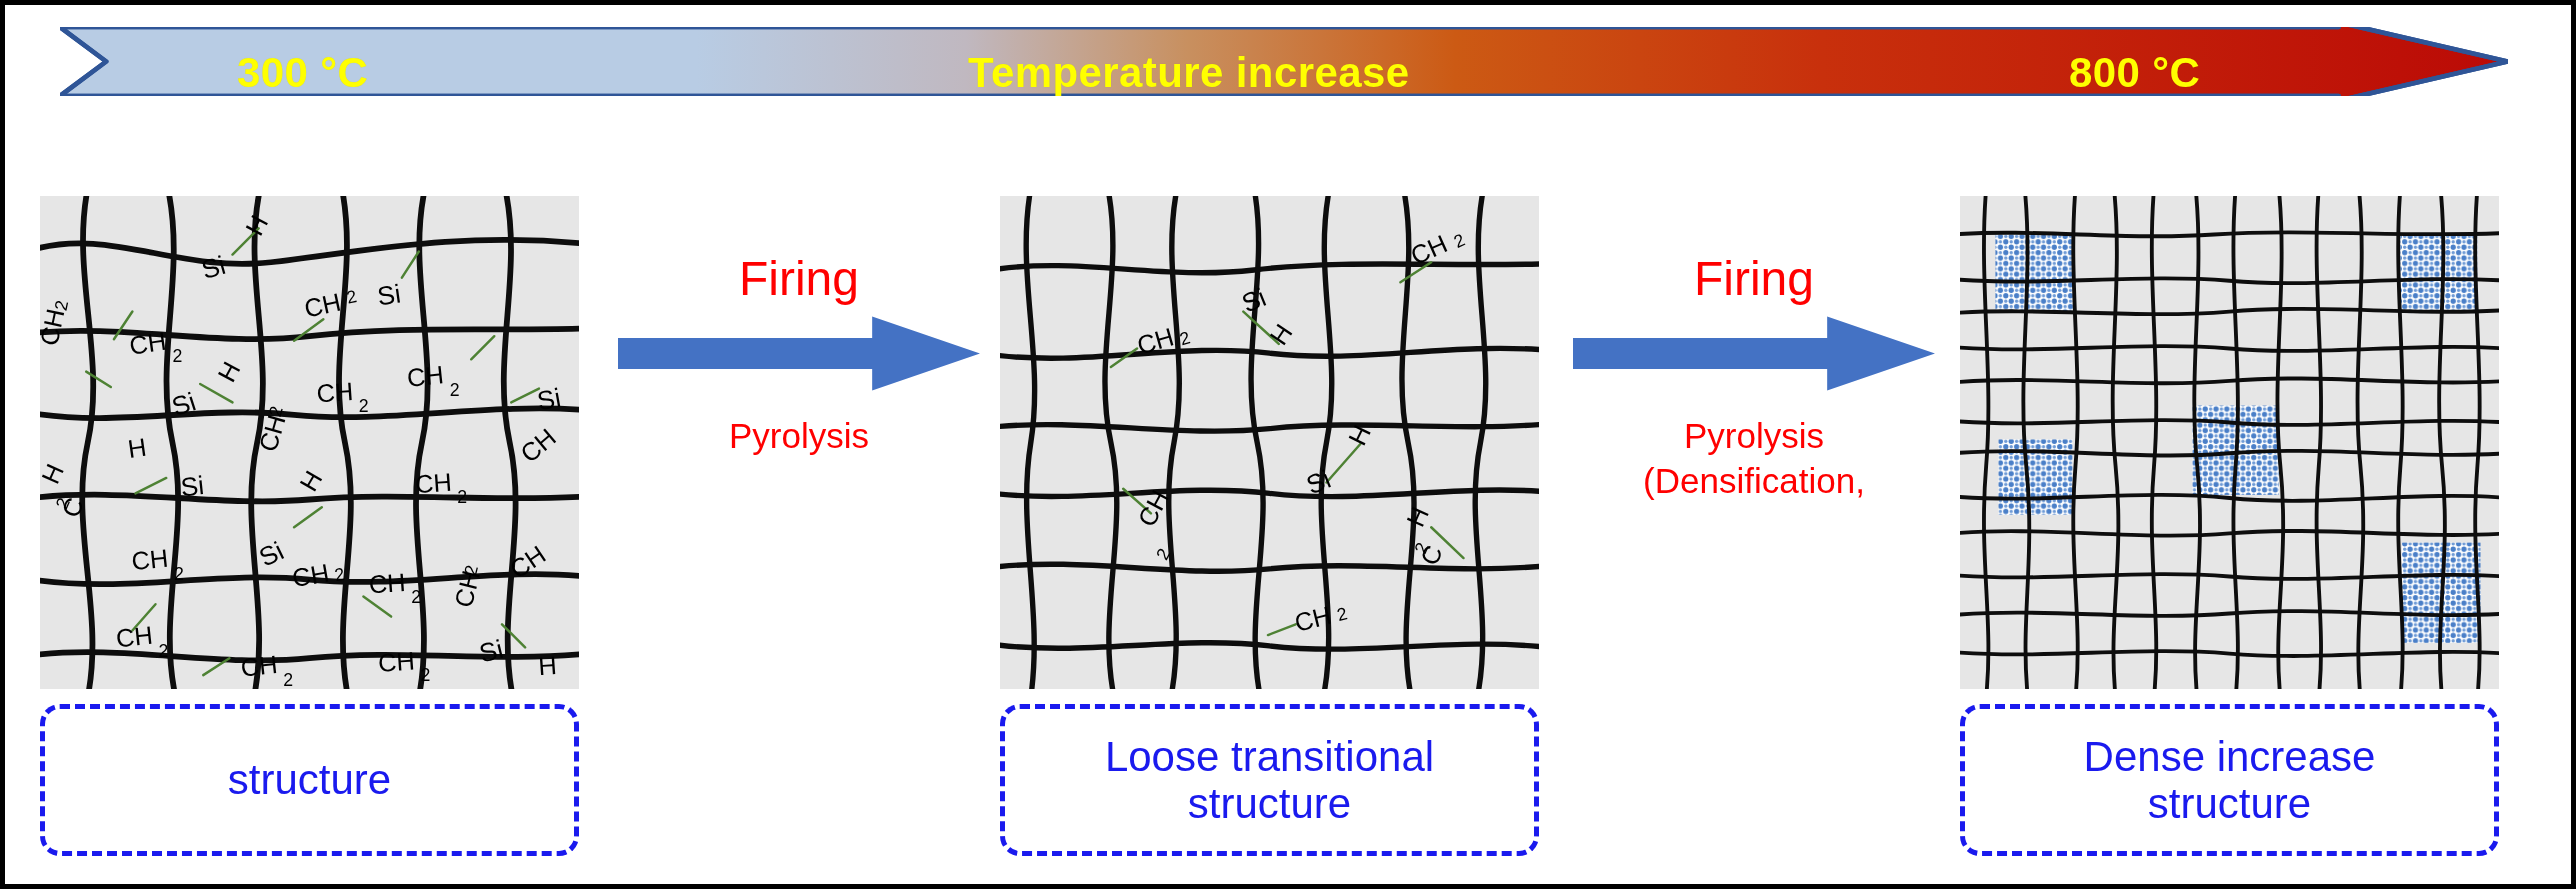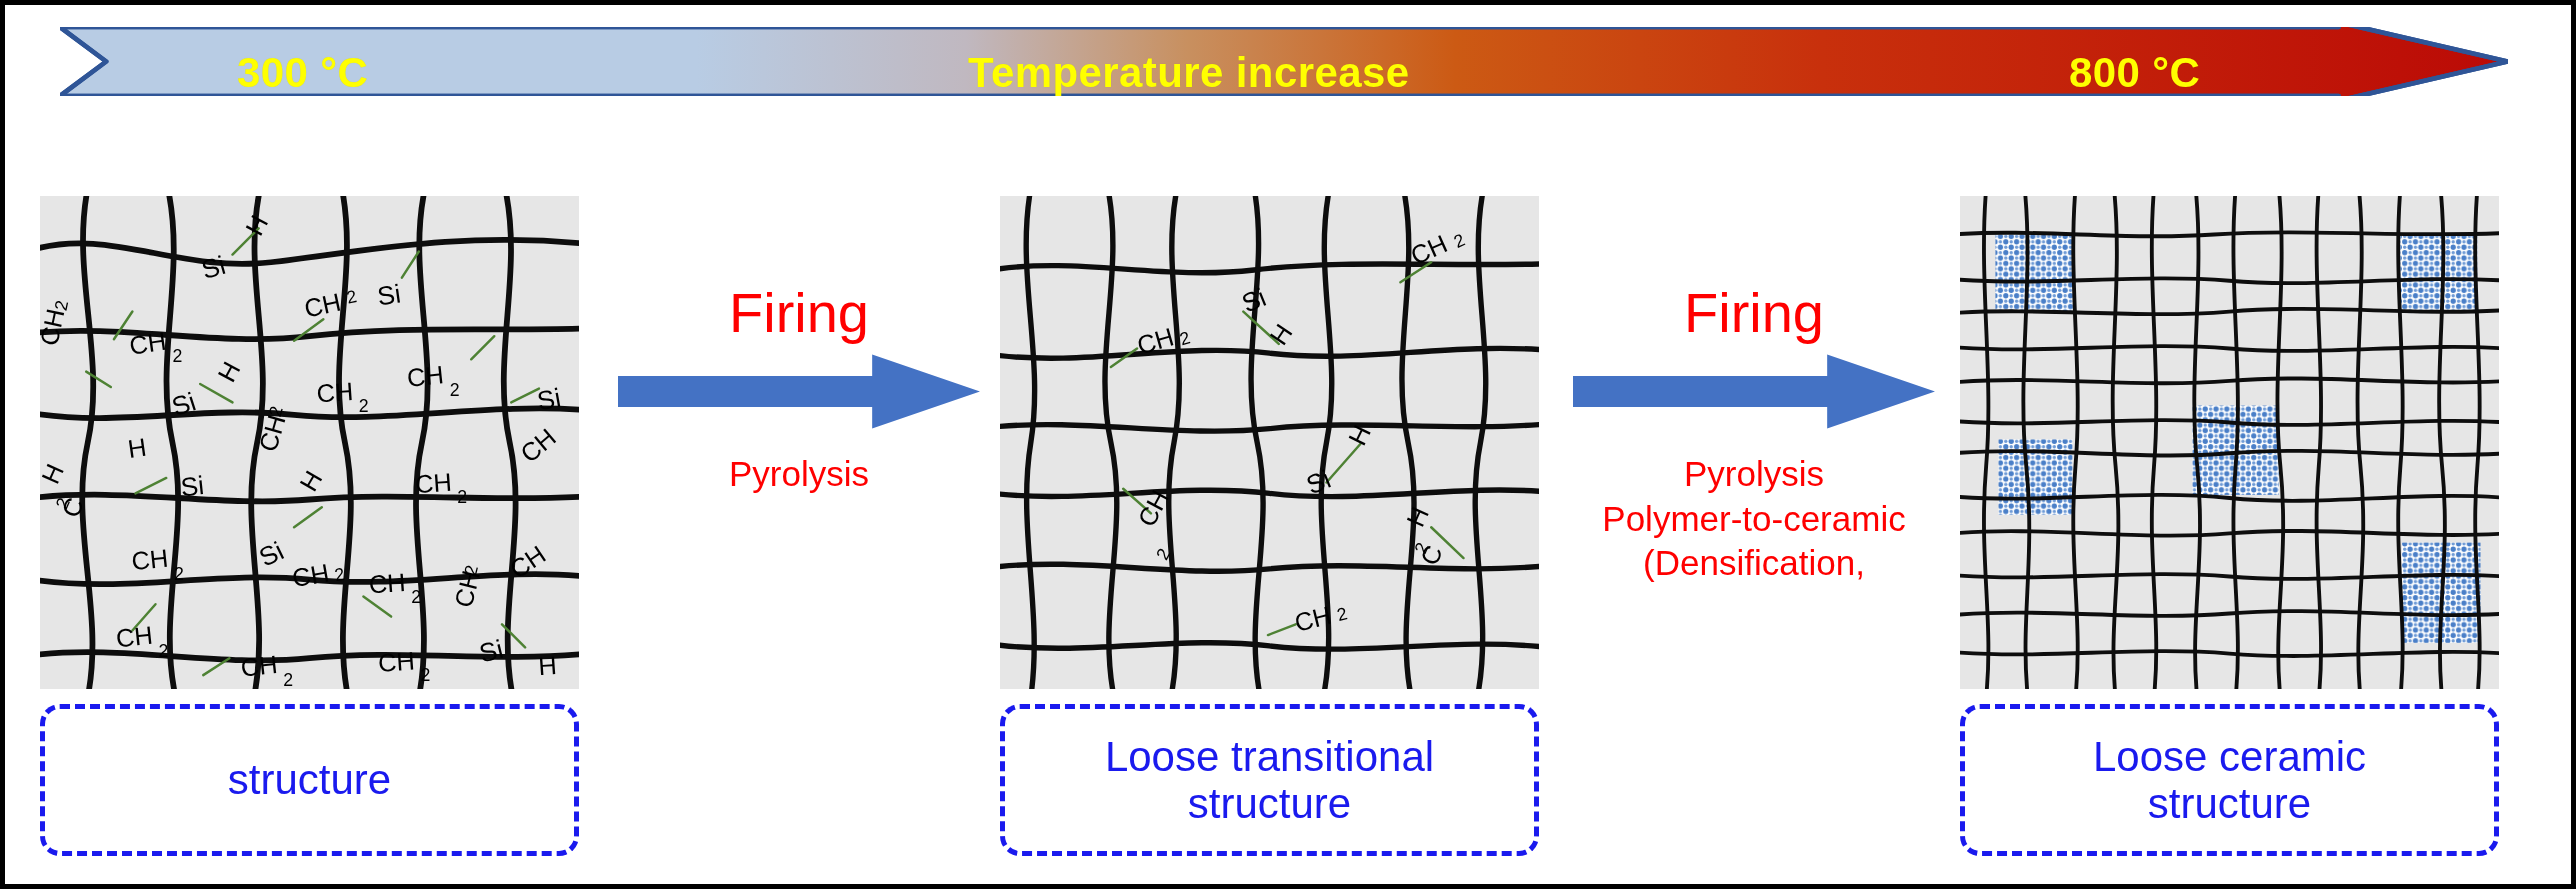--- a/index.html
+++ b/index.html
@@ -93,23 +93,23 @@
     display: flex;
     flex-direction: column;
     align-items: center;
     color: #ff0000;
     text-align: center;
   }
   #transition-1 { left: 594px; }
   #transition-2 { left: 1549px; }
 
   .firing-title {
-    font-size: 56px;
+    font-size: 48px;
     line-height: 1;
-    margin-top: 89px;
+    margin-top: 59px;
     white-space: nowrap;
   }
   .arrow-wrap {
     margin-top: 12.3px;
     width: 362px;
     height: 77px;
   }
   .arrow-wrap svg { display: block; width: 100%; height: 100%; }
   .sub-line {
     font-size: 35px;
@@ -321,21 +321,20 @@
   </div>
 
   <div class="transition" id="transition-2">
     <div class="firing-title">Firing</div>
     <div class="arrow-wrap">
       <svg viewBox="0 0 470 100" preserveAspectRatio="none">
         <polygon points="0,30 330,30 330,2 470,50 330,98 330,70 0,70" fill="#4472c4"></polygon>
       </svg>
     </div>
     <div class="sub-line first">Pyrolysis</div>
-    <div class="sub-line">Polymer-to-ceramic</div>
     <div class="sub-line">(Densification,</div>
   </div>
 
   <div class="stage" id="stage-3">
     <div class="panel">
       <svg viewBox="0 0 700 640" preserveAspectRatio="none">
         <defs>
           <pattern id="crystPat" width="14" height="14" patternUnits="userSpaceOnUse">
             <rect width="14" height="14" fill="#ffffff"></rect>
             <circle cx="3.5" cy="3.5" r="3.4" fill="#4a7fc8"></circle>
@@ -381,18 +380,18 @@
           <path d="M518,-10 C530,110 508,230 520,350 C532,470 510,550 520,650"></path>
           <path d="M572,-10 C562,110 582,230 572,350 C562,470 582,550 572,650"></path>
           <path d="M624,-10 C636,110 614,230 626,350 C638,470 616,550 626,650"></path>
           <path d="M672,-10 C662,110 682,230 672,350 C662,470 682,550 672,650"></path>
         </g>
       </svg>
     </div>
   </div>
 
   <div class="caption-box" id="caption-3">
-    <span class="caption-line">Loose ceramic</span>
+    <span class="caption-line">Dense increase</span>
     <span class="caption-line">structure</span>
   </div>
 
 </div>
 
 
 </body></html>

